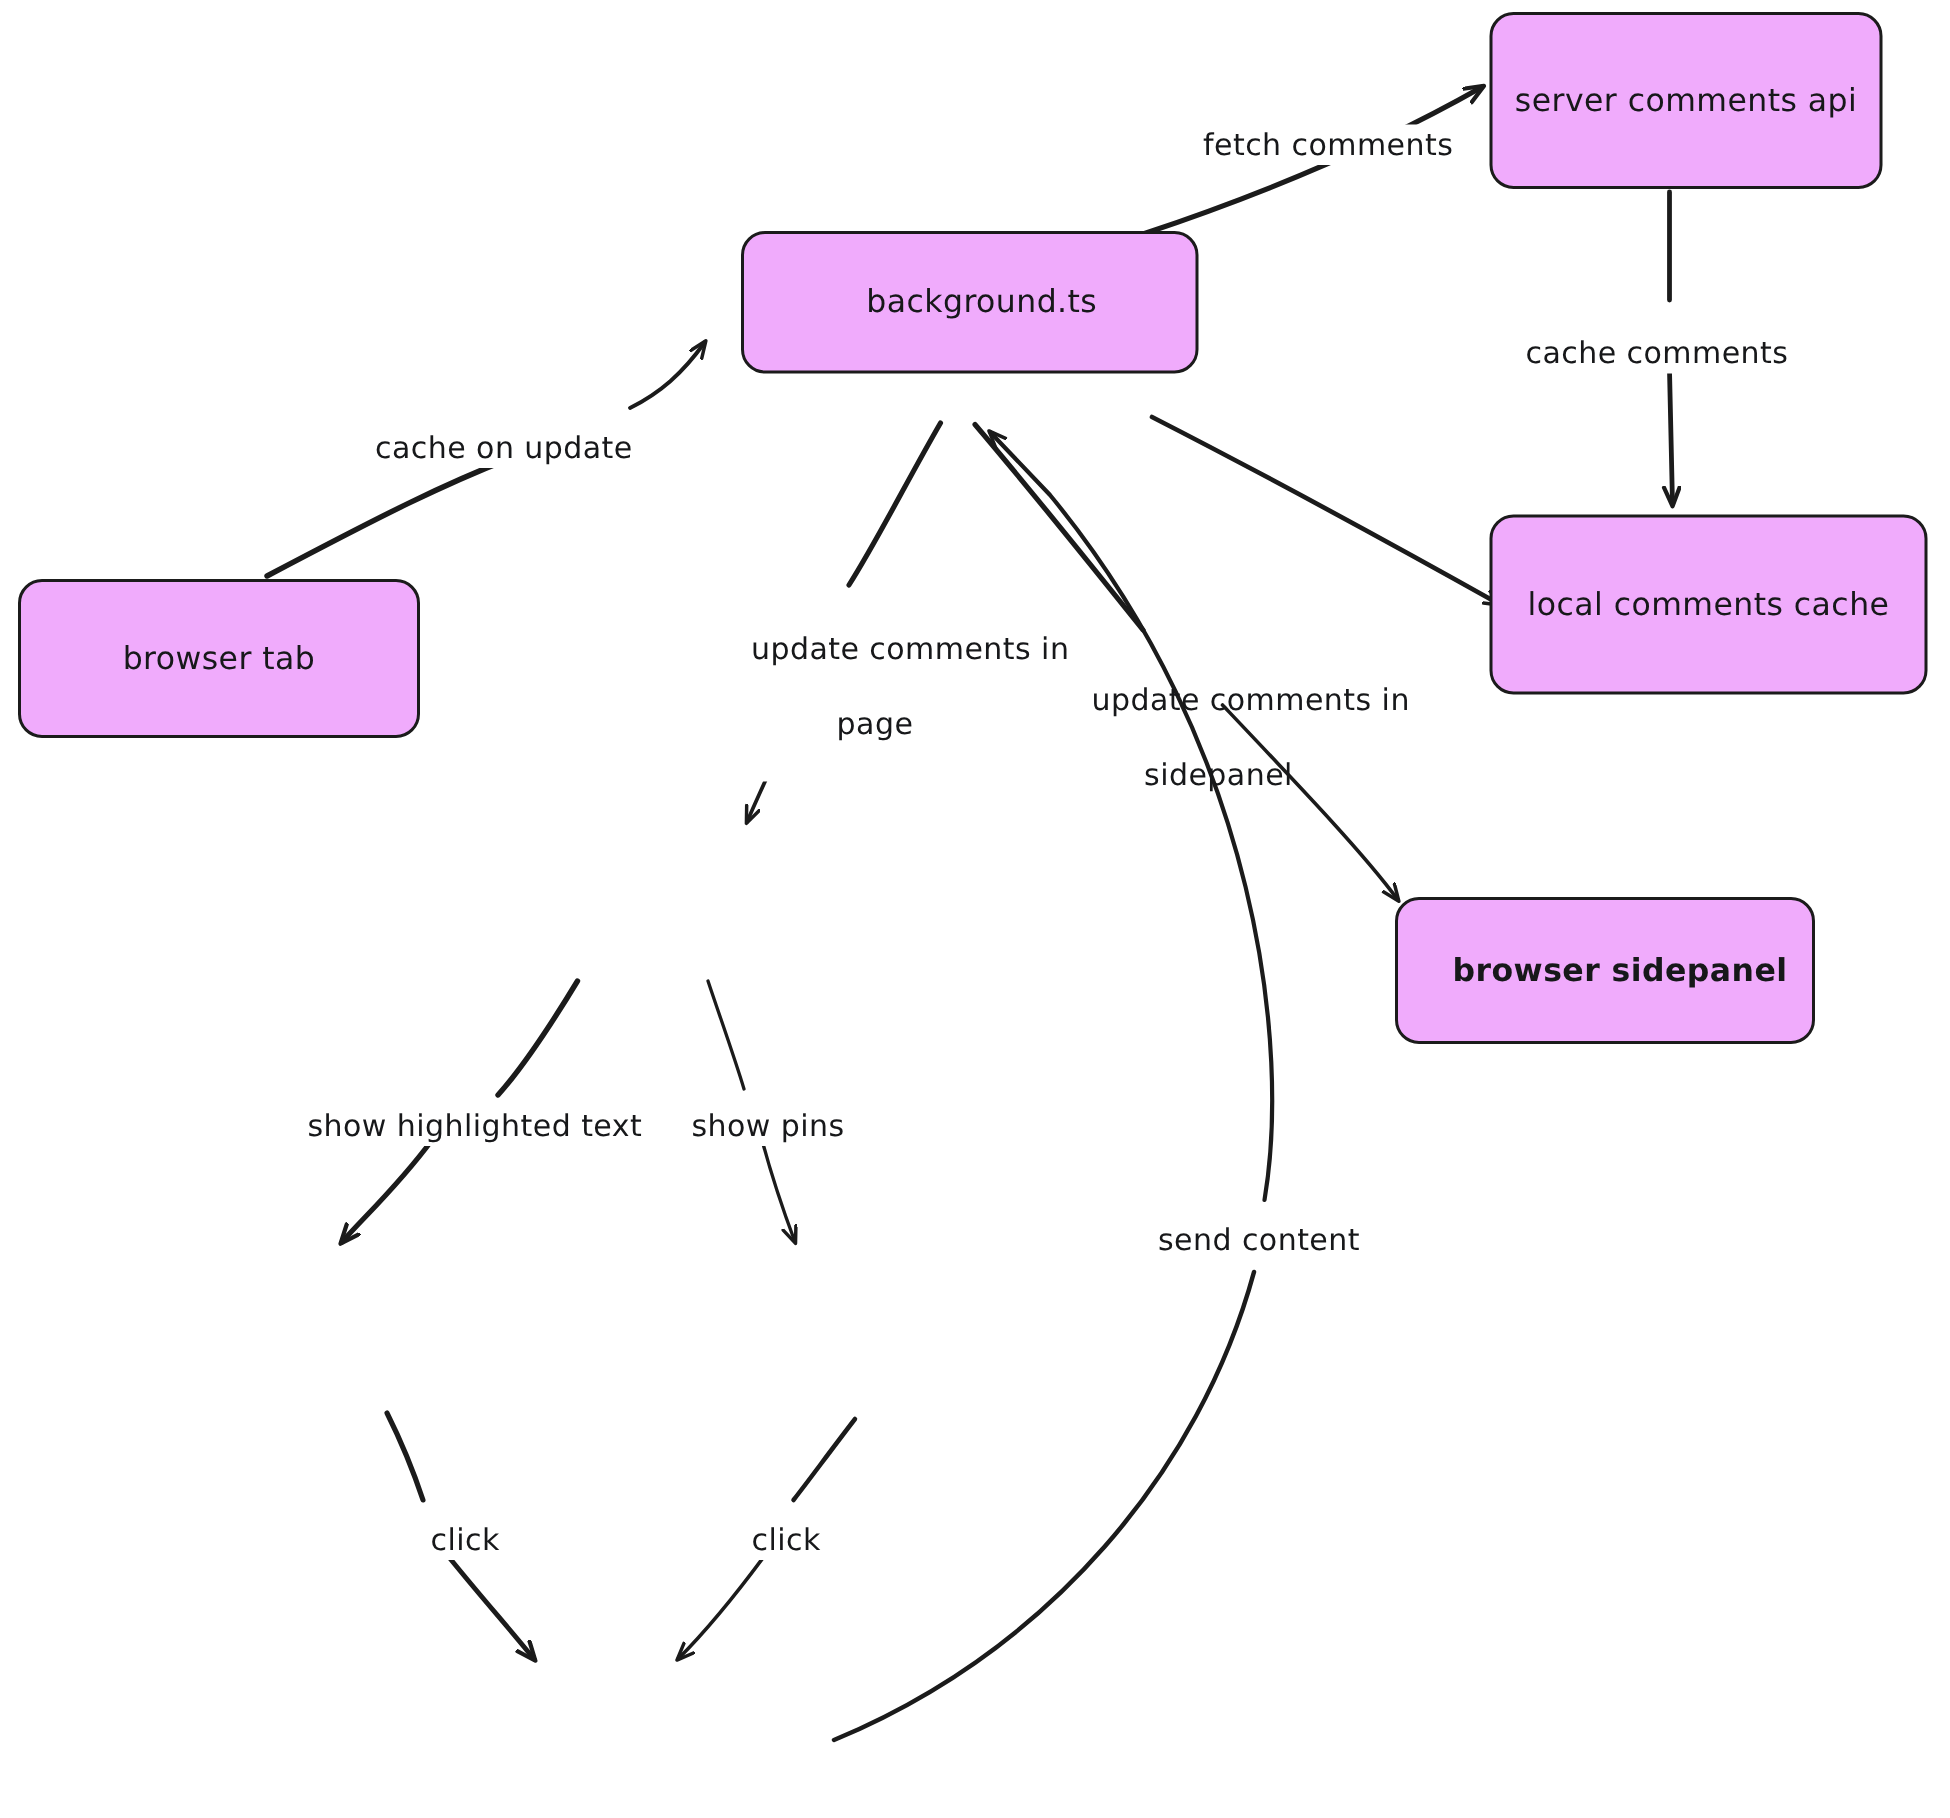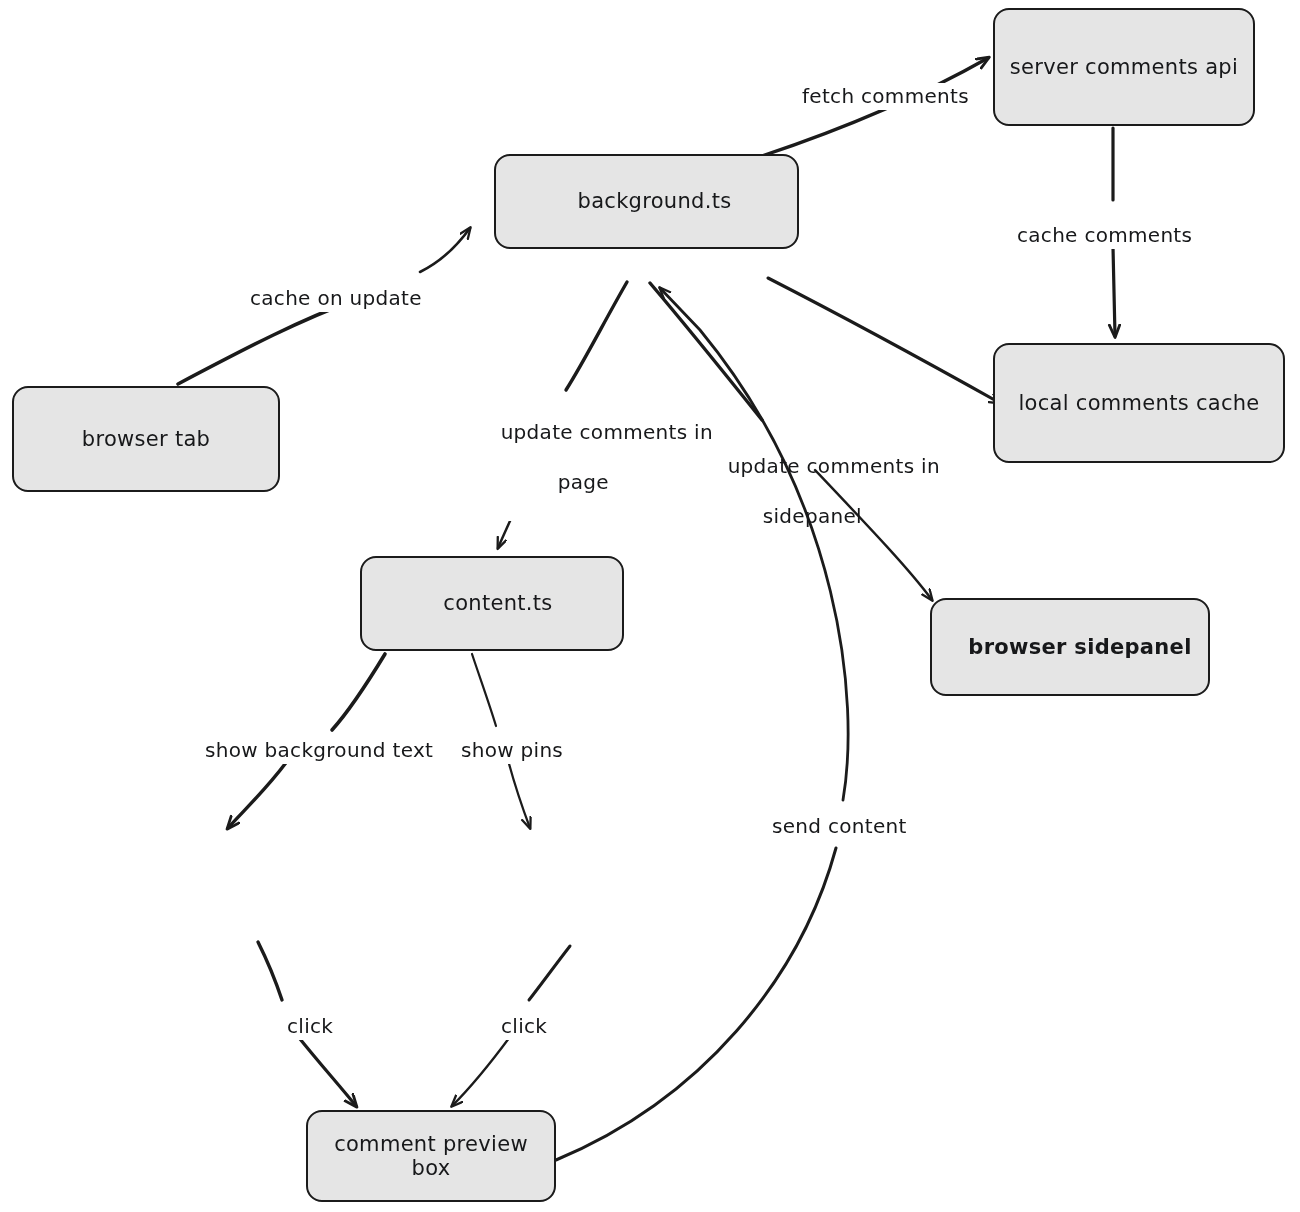--- a/index.html
+++ b/index.html
@@ -22,21 +22,21 @@
     left: 0;
     top: 0;
     width: 1300px;
     height: 1212px;
   }
   .node {
     position: absolute;
     box-sizing: border-box;
     border: 2.6px solid #1b1b1b;
     border-radius: 16px;
-    background: #e5e5e5;
+    background: #f0abfc;
     display: flex;
     align-items: center;
     justify-content: center;
     color: #17181a;
     font-size: 21px;
     letter-spacing: 0.3px;
     z-index: 3;
   }
   .node .node-label {
     display: block;
@@ -136,51 +136,45 @@
   </div>
 
   <div class="node" style="left:993px; top:343px; width:292px; height:120px;">
     <span class="node-label">local comments cache</span>
   </div>
 
   <div class="node" style="left:12px; top:386px; width:268px; height:106px;">
     <span class="node-label">browser tab</span>
   </div>
 
-  <div class="node" style="left:360px; top:556px; width:264px; height:95px;">
-    <span class="node-label" style="transform:translateX(6px);">content.ts</span>
-  </div>
 
   <div class="node" style="left:930px; top:598px; width:280px; height:98px;font-weight:bold;">
     <span class="node-label" style="transform:translateX(10px);">browser sidepanel</span>
   </div>
 
 
 
-  <div class="node" style="left:306px; top:1110px; width:250px; height:92px;">
-    <span class="node-label">comment preview box</span>
-  </div>
 
   <div class="edge-label" style="left:798px; top:83px;">fetch comments</div>
 
   <div class="edge-label" style="left:1013px; top:222px;">cache comments</div>
 
   <div class="edge-label" style="left:246px; top:285px;">cache on update</div>
 
   <div class="edge-label el-center" style="left:470px; top:394px; width:192px;">
     <span>update comments in</span><br>
     <span>page</span>
   </div>
 
   <div class="edge-label el-center" style="left:697px; top:428px; width:196px; background:transparent;">
     <span>update comments in</span><br>
     <span>sidepanel</span>
   </div>
 
-  <div class="edge-label" style="left:201px; top:737px;">show background text</div>
+  <div class="edge-label" style="left:201px; top:737px;">show highlighted text</div>
 
   <div class="edge-label" style="left:457px; top:737px;">show pins</div>
 
   <div class="edge-label" style="left:283px; top:1013px;">click</div>
 
   <div class="edge-label" style="left:497px; top:1013px;">click</div>
 
   <div class="edge-label" style="left:768px; top:813px; background:transparent;">send content</div>
 
 </div>

